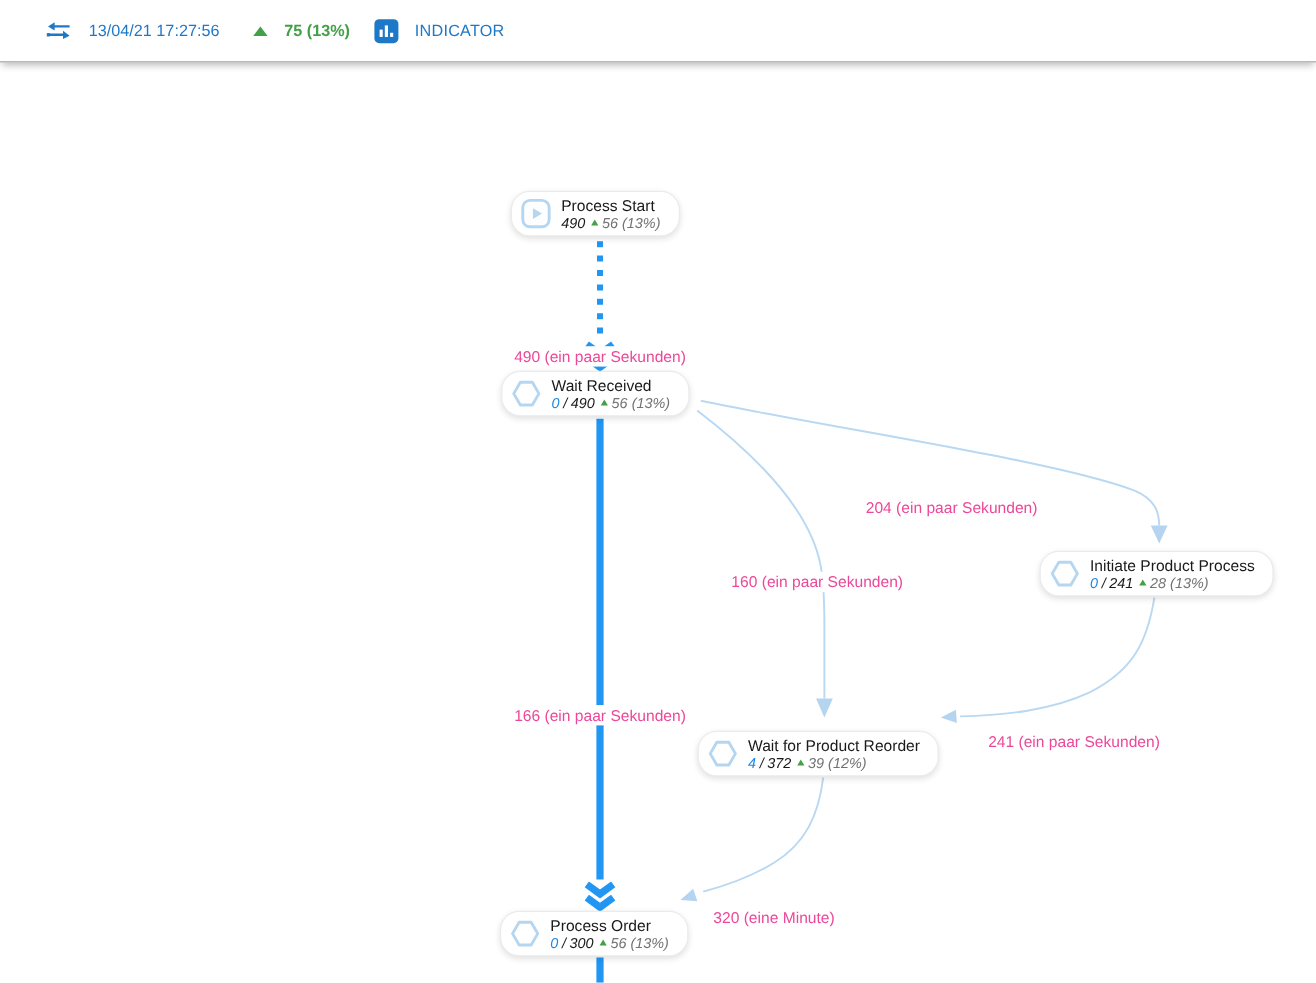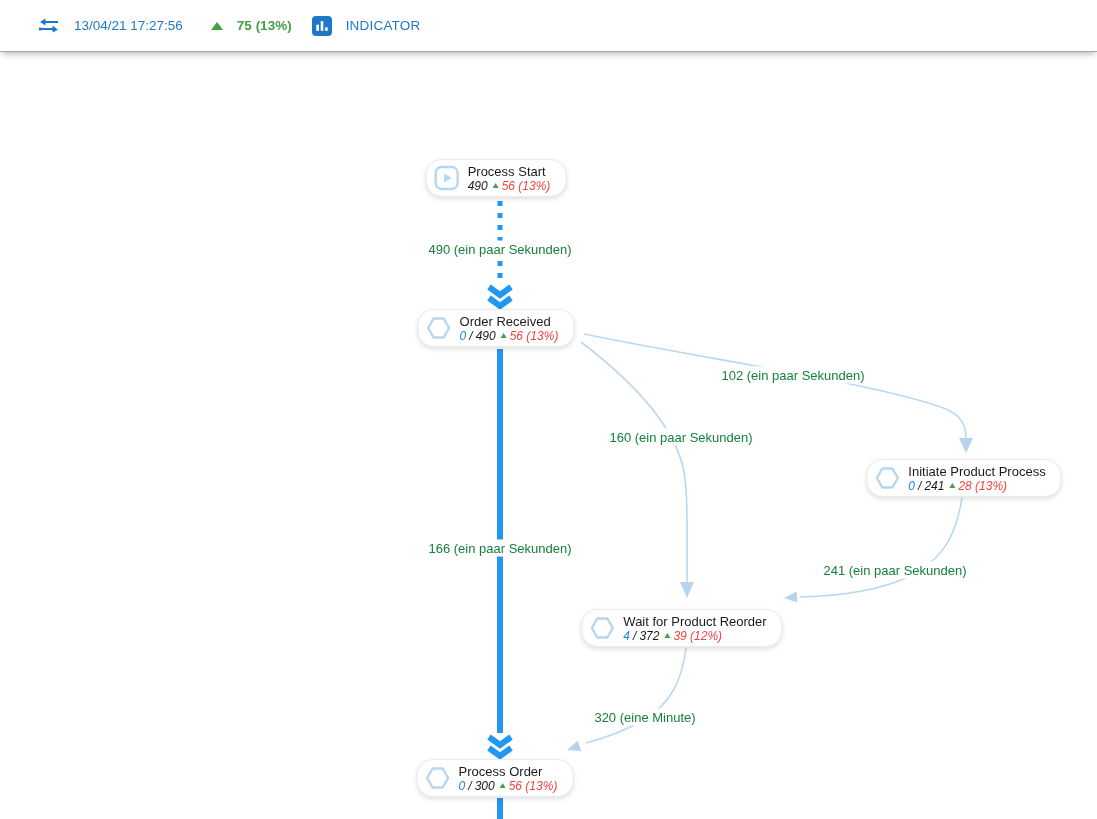--- a/index.html
+++ b/index.html
@@ -19,35 +19,35 @@
   .tb-group.green{margin-left:28px;color:#43a047;font-weight:bold;cursor:default;}
   .tb-group.indicator{margin-left:20px;letter-spacing:.2px;}
   .tri-up-lg{width:0;height:0;border-left:6px solid transparent;border-right:6px solid transparent;border-bottom:8px solid #43a047;display:inline-block;}
   .ind-icon{width:20px;height:20px;background:#1e78c8;border-radius:4px;display:inline-flex;align-items:center;justify-content:center;}
   
   .canvas{position:absolute;left:0;top:0;width:1097px;height:819px;}
   svg.edges{position:absolute;left:0;top:0;z-index:1;}
   
   .elabel{
     position:absolute;transform:translate(-50%,-50%);z-index:2;
-    background:#fff;padding:1px 4px;font-size:13px;color:#15803d;white-space:nowrap;
+    background:#fff;padding:1px 4px;font-size:13px;color:#ec4899;white-space:nowrap;margin-top:48px;
   }
   
   .node{
     position:absolute;z-index:3;display:flex;align-items:center;gap:8px;
     height:38px;padding:0 15px 0 7px;box-sizing:border-box;background:#fff;
     border:1px solid #ebebeb;border-radius:16px;
     box-shadow:0 2px 5px rgba(0,0,0,.13);cursor:pointer;white-space:nowrap;
   }
   .node .ntext{display:flex;flex-direction:column;justify-content:center;}
   .ntitle{font-size:13px;color:#1a1a1a;line-height:15px;}
   .nstats{display:flex;align-items:center;gap:3px;font-size:12px;line-height:14px;color:#1a1a1a;font-style:italic;}
   .nstats .cur{color:#1e88e5;}
   .tri-up{width:0;height:0;border-left:3.5px solid transparent;border-right:3.5px solid transparent;border-bottom:5px solid #43a047;display:inline-block;margin-left:2px;}
-  .nstats .delta{color:#ef4444;}
+  .nstats .delta{color:#737373;}
   .nicon{display:inline-flex;}
 </style>
 </head>
 <body>
 
 <div class="canvas">
 
   <svg class="edges" width="1097" height="819">
 
     <g>
@@ -78,21 +78,21 @@
       <polygon points="784,598 796.6,591.5 797.4,602.5" fill="#b4d4ef"></polygon>
     </g>
 
     <g>
       <path d="M686 648 C682 680 671 703 645 719 C627 730 605 738 586 743" stroke="#b9d8f2" stroke-width="1.6" fill="none"></path>
       <polygon points="567,750 577.6,740.7 581.2,751.1" fill="#b4d4ef"></polygon>
     </g>
   </svg>
 
   <div class="elabel" style="left:500px;top:249px">490 (ein paar Sekunden)</div>
-  <div class="elabel" style="left:793px;top:375px">102 (ein paar Sekunden)</div>
+  <div class="elabel" style="left:793px;top:375px">204 (ein paar Sekunden)</div>
   <div class="elabel" style="left:681px;top:437px">160 (ein paar Sekunden)</div>
   <div class="elabel" style="left:500px;top:548px">166 (ein paar Sekunden)</div>
   <div class="elabel" style="left:895px;top:570px">241 (ein paar Sekunden)</div>
   <div class="elabel" style="left:645px;top:717px">320 (eine Minute)</div>
 
   <div class="node" style="left:496px;top:159px;transform:translateX(-50%)">
     <span class="nicon">
       <svg width="26" height="26" viewBox="0 0 26 26">
         <rect x="2" y="2" width="22" height="22" rx="6" fill="#fdfeff" stroke="#b5d6f0" stroke-width="2.4"></rect>
         <polygon points="10.5,8.5 18,13 10.5,17.5" fill="#b5d6f0"></polygon>
@@ -108,21 +108,21 @@
     </span>
   </div>
 
   <div class="node" style="left:496px;top:309px;transform:translateX(-50%)">
     <span class="nicon">
       <svg width="26" height="26" viewBox="0 0 26 26">
         <polygon points="8,3.5 18,3.5 23.5,13 18,22.5 8,22.5 2.5,13" fill="#ffffff" stroke="#b5d6f0" stroke-width="2.4" stroke-linejoin="round"></polygon>
       </svg>
     </span>
     <span class="ntext">
-      <span class="ntitle">Order Received</span>
+      <span class="ntitle">Wait Received</span>
       <span class="nstats">
         <span class="cur">0</span>
         <span class="sep">/</span>
         <span class="tot">490</span>
         <span class="tri-up"></span>
         <span class="delta">56 (13%)</span>
       </span>
     </span>
   </div>
 

